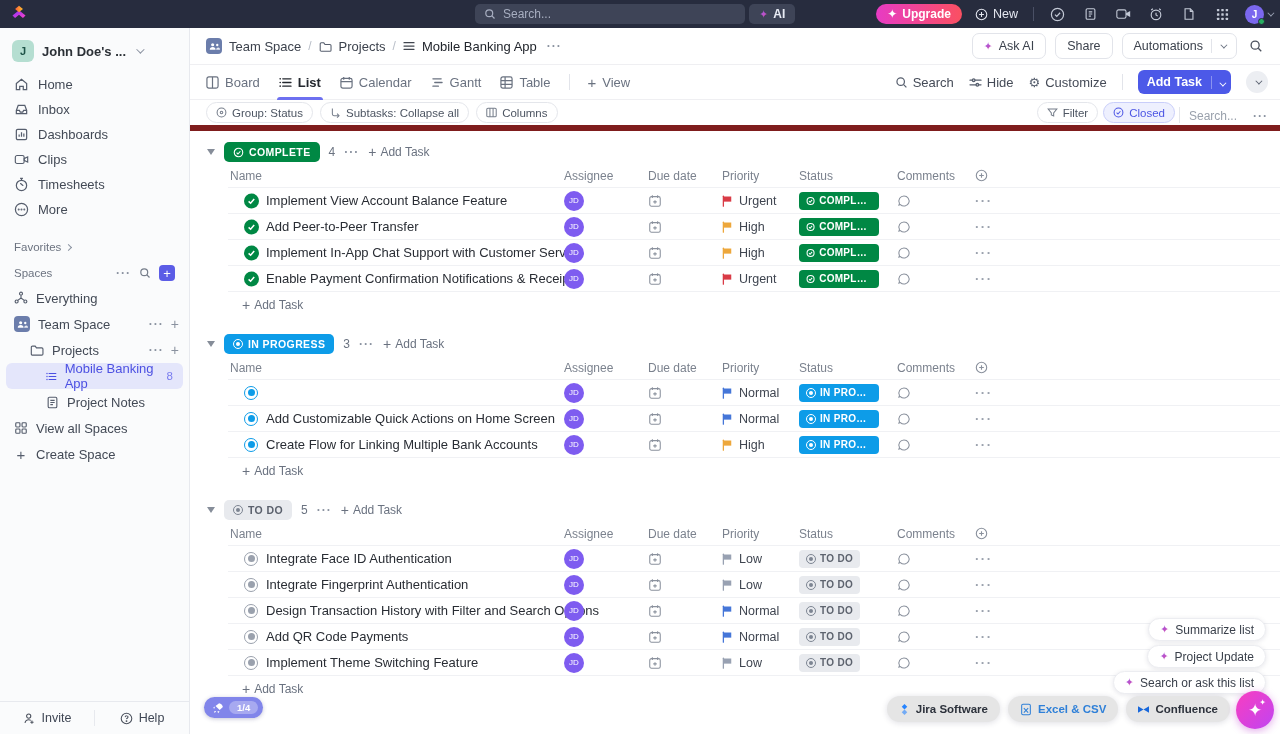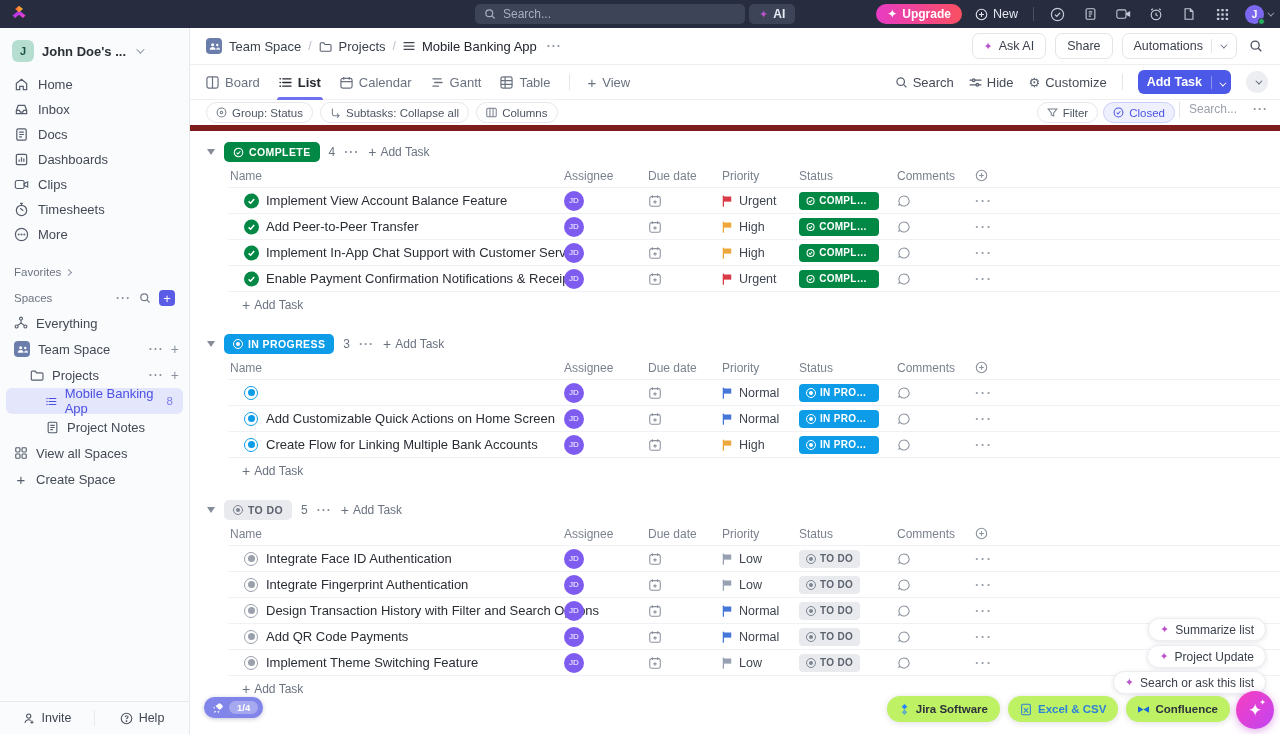--- a/index.html
+++ b/index.html
@@ -92,21 +92,21 @@
   .addtask-btn .lbl { font-size:12.5px; font-weight:600; padding:0 9px; }
   .addtask-btn .split { width:1px; height:13px; background:rgba(255,255,255,.35); }
   .addtask-btn .caret { padding:0 7px; color:#fff;}
   .circle-btn { width:22px; height:22px; border-radius:50%; background:#eceef2; color:#5a6170; display:flex;
     align-items:center; justify-content:center; cursor:pointer;}
 
   .filter-row { height:31px; display:flex; align-items:center; padding:0 12px 0 16px; border-bottom:6px solid #7f1d1d;}
   .chip { height:21px; border:1px solid #e4e6eb; border-radius:11px; background:#fff; display:flex; align-items:center;
     gap:5px; padding:0 9px; font-size:11.5px; color:#4d5562; margin-right:7px; cursor:pointer; white-space:nowrap;}
   .chip svg, .chip .uni { color:#757d8a; }
-  .filter-right { margin-left:auto; display:flex; align-items:flex-start; }
+  .filter-right { margin-left:auto; display:flex; align-items:flex-end; }
   .chip.active { background:#eef0fe; border-color:#c9cefa; color:#4c55e4; }
   .chip.active svg { color:#4c55e4; }
   .fr-div { width:1px; height:16px; background:#e4e6eb; margin:0 9px 0 4px; }
   .mini-search { font-size:12px; color:#9aa1ac; width:64px; cursor:text;}
 
   
   .content { position:relative; padding-top:9px; }
   .group { margin-bottom:14px; }
   .group-head { height:24px; display:flex; align-items:center; padding-left:17px; gap:9px; }
   .caret-down { width:0; height:0; border-left:4.5px solid transparent; border-right:4.5px solid transparent;
@@ -152,21 +152,21 @@
   .more-dots { color:#9aa1ad; font-weight:700; letter-spacing:1.5px; font-size:13px; cursor:pointer;}
   .hcell-ic { color:#8a919d; cursor:pointer; display:flex;}
 
   
   .float-pill { position:absolute; right:14px; height:23px; background:#fff; border:1px solid #ecedf1;
     border-radius:12px; box-shadow:0 1px 5px rgba(20,20,60,.10); display:flex; align-items:center; gap:6px;
     padding:0 11px; font-size:12px; font-weight:500; color:#3a404b; cursor:pointer; z-index:20; white-space:nowrap;}
   .spark { font-size:11px; background:linear-gradient(135deg,#8b5cf6,#ec4899); -webkit-background-clip:text;
     background-clip:text; color:transparent; }
   .integr-bar { position:absolute; right:50px; top:668px; display:flex; gap:8px; z-index:20;}
-  .integr { height:26px; border-radius:13px; background:#bef264; box-shadow:0 1px 6px rgba(20,20,60,.14);
+  .integr { height:26px; border-radius:13px; background:#e5e5e5; box-shadow:0 1px 6px rgba(20,20,60,.14);
     display:flex; align-items:center; gap:6px; padding:0 12px; font-size:11.5px; font-weight:600; color:#2d323c; cursor:pointer;}
   .integr.excel { color:#2f80d8; }
   .ai-fab { position:absolute; right:6px; top:663px; width:38px; height:38px; border-radius:50%;
     background:linear-gradient(135deg,#f93ec0,#c044f2); box-shadow:0 2px 8px rgba(180,40,200,.4);
     display:flex; align-items:center; justify-content:center; color:#fff; z-index:25; cursor:pointer; }
 </style>
 </head>
 <body>
 
 <div class="topbar">
@@ -277,27 +277,20 @@
         <path d="M2.5 7 8 2.5 13.5 7v6.5h-3.6v-3.4H6.1v3.4H2.5z"></path>
       </svg>
     <span>Home</span>
   </div>
   <div class="nav-item">
     <svg width="15" height="15" viewBox="0 0 16 16" fill="none" stroke="currentColor" stroke-width="1.3">
         <path d="M2.5 9 4.5 3.5h7L13.5 9v3.5h-11z"></path>
         <path d="M2.5 9h3.2l1 1.8h2.6l1-1.8h3.2"></path>
       </svg>
     <span>Inbox</span>
-  </div>
-  <div class="nav-item">
-    <svg width="15" height="15" viewBox="0 0 16 16" fill="none" stroke="currentColor" stroke-width="1.3">
-        <rect x="3" y="2" width="10" height="12" rx="1.5"></rect>
-        <path d="M5.5 5.5h5M5.5 8h5M5.5 10.5h3"></path>
-      </svg>
-    <span>Docs</span>
   </div>
   <div class="nav-item">
     <svg width="15" height="15" viewBox="0 0 16 16" fill="none" stroke="currentColor" stroke-width="1.3">
         <rect x="2.5" y="2.5" width="11" height="11" rx="1.5"></rect>
         <path d="M5.5 10.5V8M8 10.5V5.5M10.5 10.5V7"></path>
       </svg>
     <span>Dashboards</span>
   </div>
   <div class="nav-item">
     <svg width="15" height="13" viewBox="0 0 17 13" fill="none" stroke="currentColor" stroke-width="1.3">

